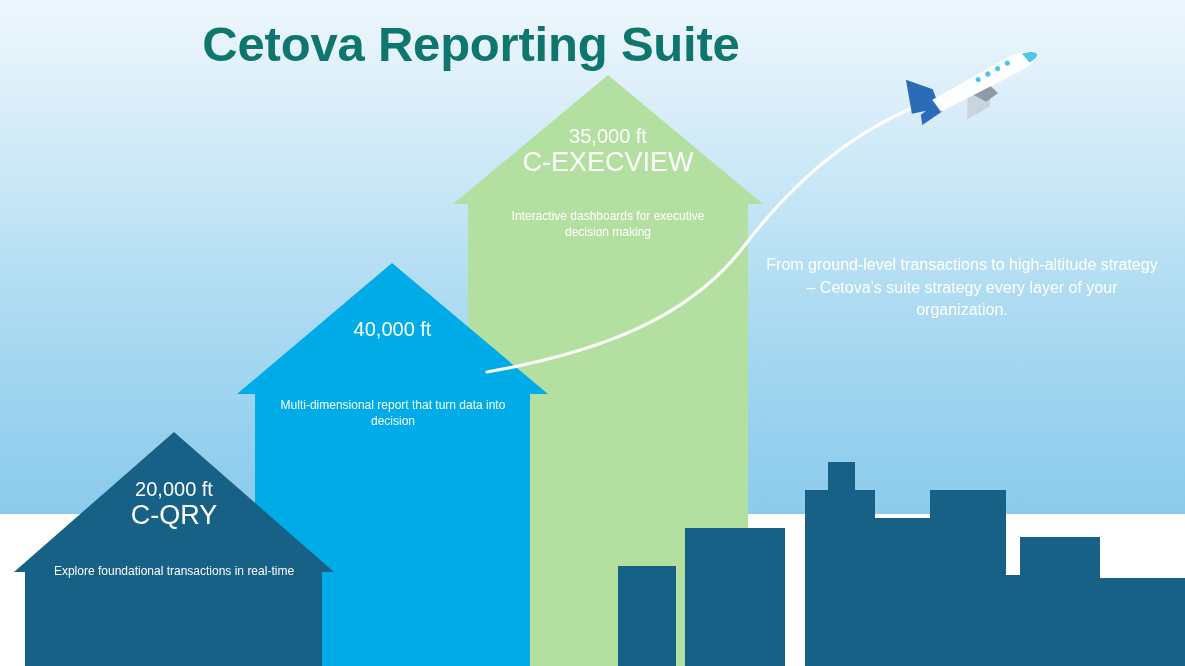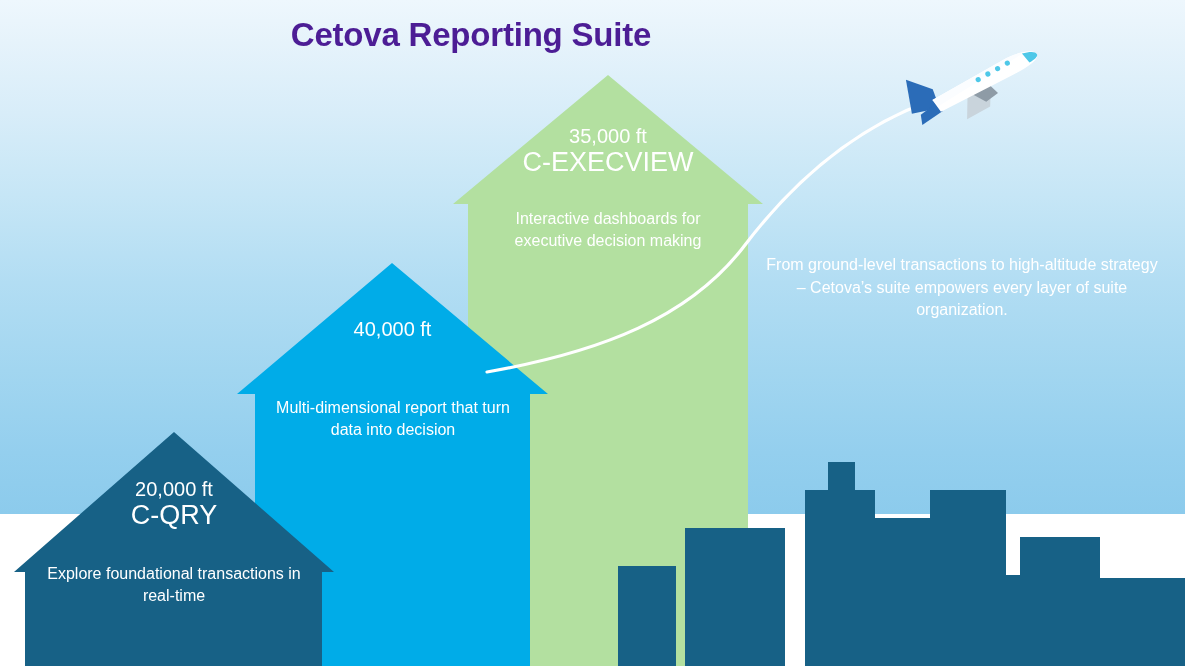--- a/index.html
+++ b/index.html
@@ -38,24 +38,24 @@
     height: 152px;
     background: #ffffff;
   }
   
   .title {
     position: absolute;
     left: 0;
     top: 16px;
     width: 942px;
     text-align: center;
-    font-size: 33px;
+    font-size: 49px;
     font-weight: bold;
     letter-spacing: -0.2px;
-    color: #4c1d95;
+    color: #0f766e;
   }
   
   .skyline {
     position: absolute;
     left: 0; top: 0;
     width: 1185px; height: 666px;
   }
   .bldg {
     position: absolute;
     background: #176186;
@@ -77,21 +77,21 @@
     font-size: 20px;
     line-height: 1.12;
     font-weight: normal;
   }
   .code {
     font-size: 27px;
     line-height: 1.12;
     font-weight: normal;
   }
   .desc {
-    font-size: 16px;
+    font-size: 12px;
     line-height: 1.35;
   }
   
   .contrail {
     position: absolute;
     left: 0; top: 0;
     width: 1185px; height: 666px;
     pointer-events: none;
   }
   .plane {
@@ -186,15 +186,15 @@
 
       <path d="M 126,23 C 134,23.5 140,25.5 140,29 C 140,31 136,33 130,34 Z" fill="#4ec8e8"></path>
 
       <circle cx="76" cy="32.5" r="2.6" fill="#4ec8e8"></circle>
       <circle cx="87" cy="30.6" r="2.6" fill="#4ec8e8"></circle>
       <circle cx="98" cy="28.8" r="2.6" fill="#4ec8e8"></circle>
       <circle cx="109" cy="27.0" r="2.6" fill="#4ec8e8"></circle>
     </g>
   </svg>
 
-  <div class="tagline">From ground-level transactions to high-altitude strategy – Cetova’s suite empowers every layer of suite organization.</div>
+  <div class="tagline">From ground-level transactions to high-altitude strategy – Cetova’s suite strategy every layer of your organization.</div>
 
 </div>
 
 </body></html>

